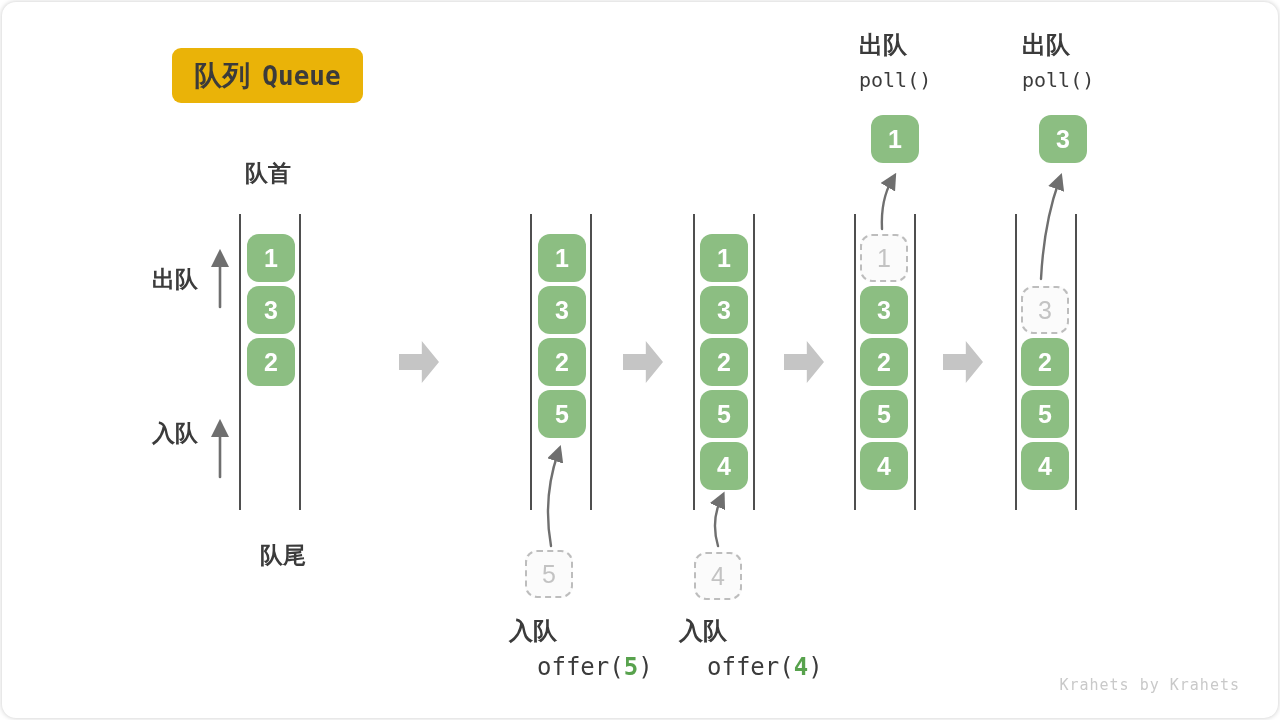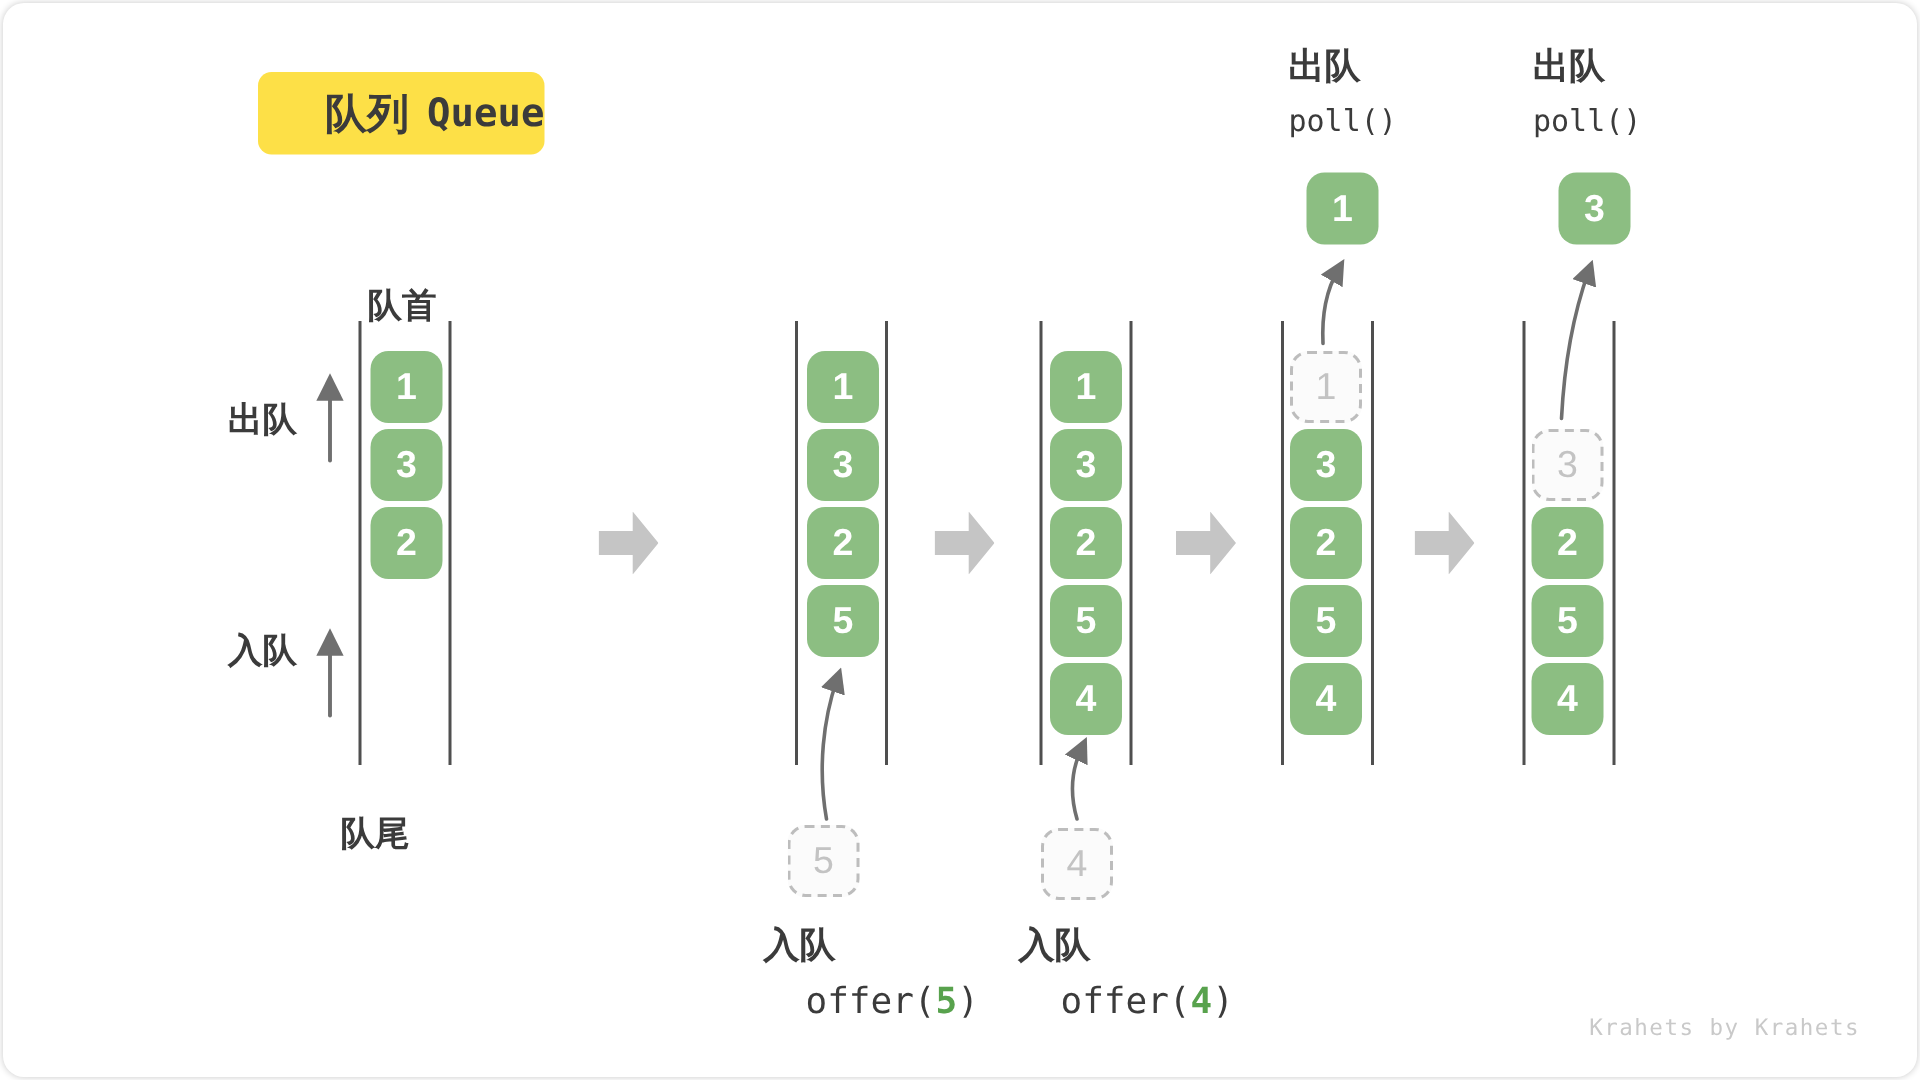--- a/index.html
+++ b/index.html
@@ -8,22 +8,22 @@
     position:relative;width:1276px;height:716px;margin:2px;
     background:#ffffff;border-radius:14px;
     box-shadow:0 0 5px rgba(0,0,0,.22);
     overflow:hidden;
   }
   .mono{font-family:"DejaVu Sans Mono","Liberation Mono",monospace;}
 
   
   .title-badge{
     position:absolute;left:170px;top:46px;width:191px;height:55px;
-    background:#fde047;border-radius:9px;
-    display:flex;align-items:center;justify-content:flex-end;gap:12px;
+    background:#eab308;border-radius:9px;
+    display:flex;align-items:center;justify-content:center;gap:12px;
     color:#3b3b3b;
   }
   .title-zh{font-size:28px;font-weight:700;}
   .title-en{font-size:26px;font-weight:700;}
 
   
   .lbl{position:absolute;color:#3b3b3b;font-weight:700;font-size:23px;white-space:nowrap;}
 
   
   .rail{position:absolute;top:212px;width:2px;height:296px;background:#4f4f4f;}
@@ -62,22 +62,22 @@
 </head>
 <body>
 
 <div class="canvas">
 
   <div class="title-badge">
     <span class="title-zh">队列</span>
     <span class="title-en mono">Queue</span>
   </div>
 
-  <div class="lbl" style="left:243px;top:156px;margin-top:30px;">队首</div>
-  <div class="lbl" style="left:225px;top:538px;">队尾</div>
+  <div class="lbl" style="left:243px;top:156px;">队首</div>
+  <div class="lbl" style="left:258px;top:538px;">队尾</div>
   <div class="lbl" style="left:150px;top:262px;">出队</div>
   <div class="lbl" style="left:150px;top:416px;">入队</div>
 
   <svg class="arrow-overlay" width="1276" height="716" viewBox="0 0 1276 716">
     <defs>
       <marker id="ah" markerWidth="7" markerHeight="7" refX="3.5" refY="3.5" orient="auto">
         <path d="M0,0 L7,3.5 L0,7 Z" fill="#6f6f6f"></path>
       </marker>
     </defs>
     <path d="M 218 305 L 218 256" stroke="#6f6f6f" stroke-width="2.6" fill="none" stroke-linecap="round" marker-end="url(#ah)"></path>

